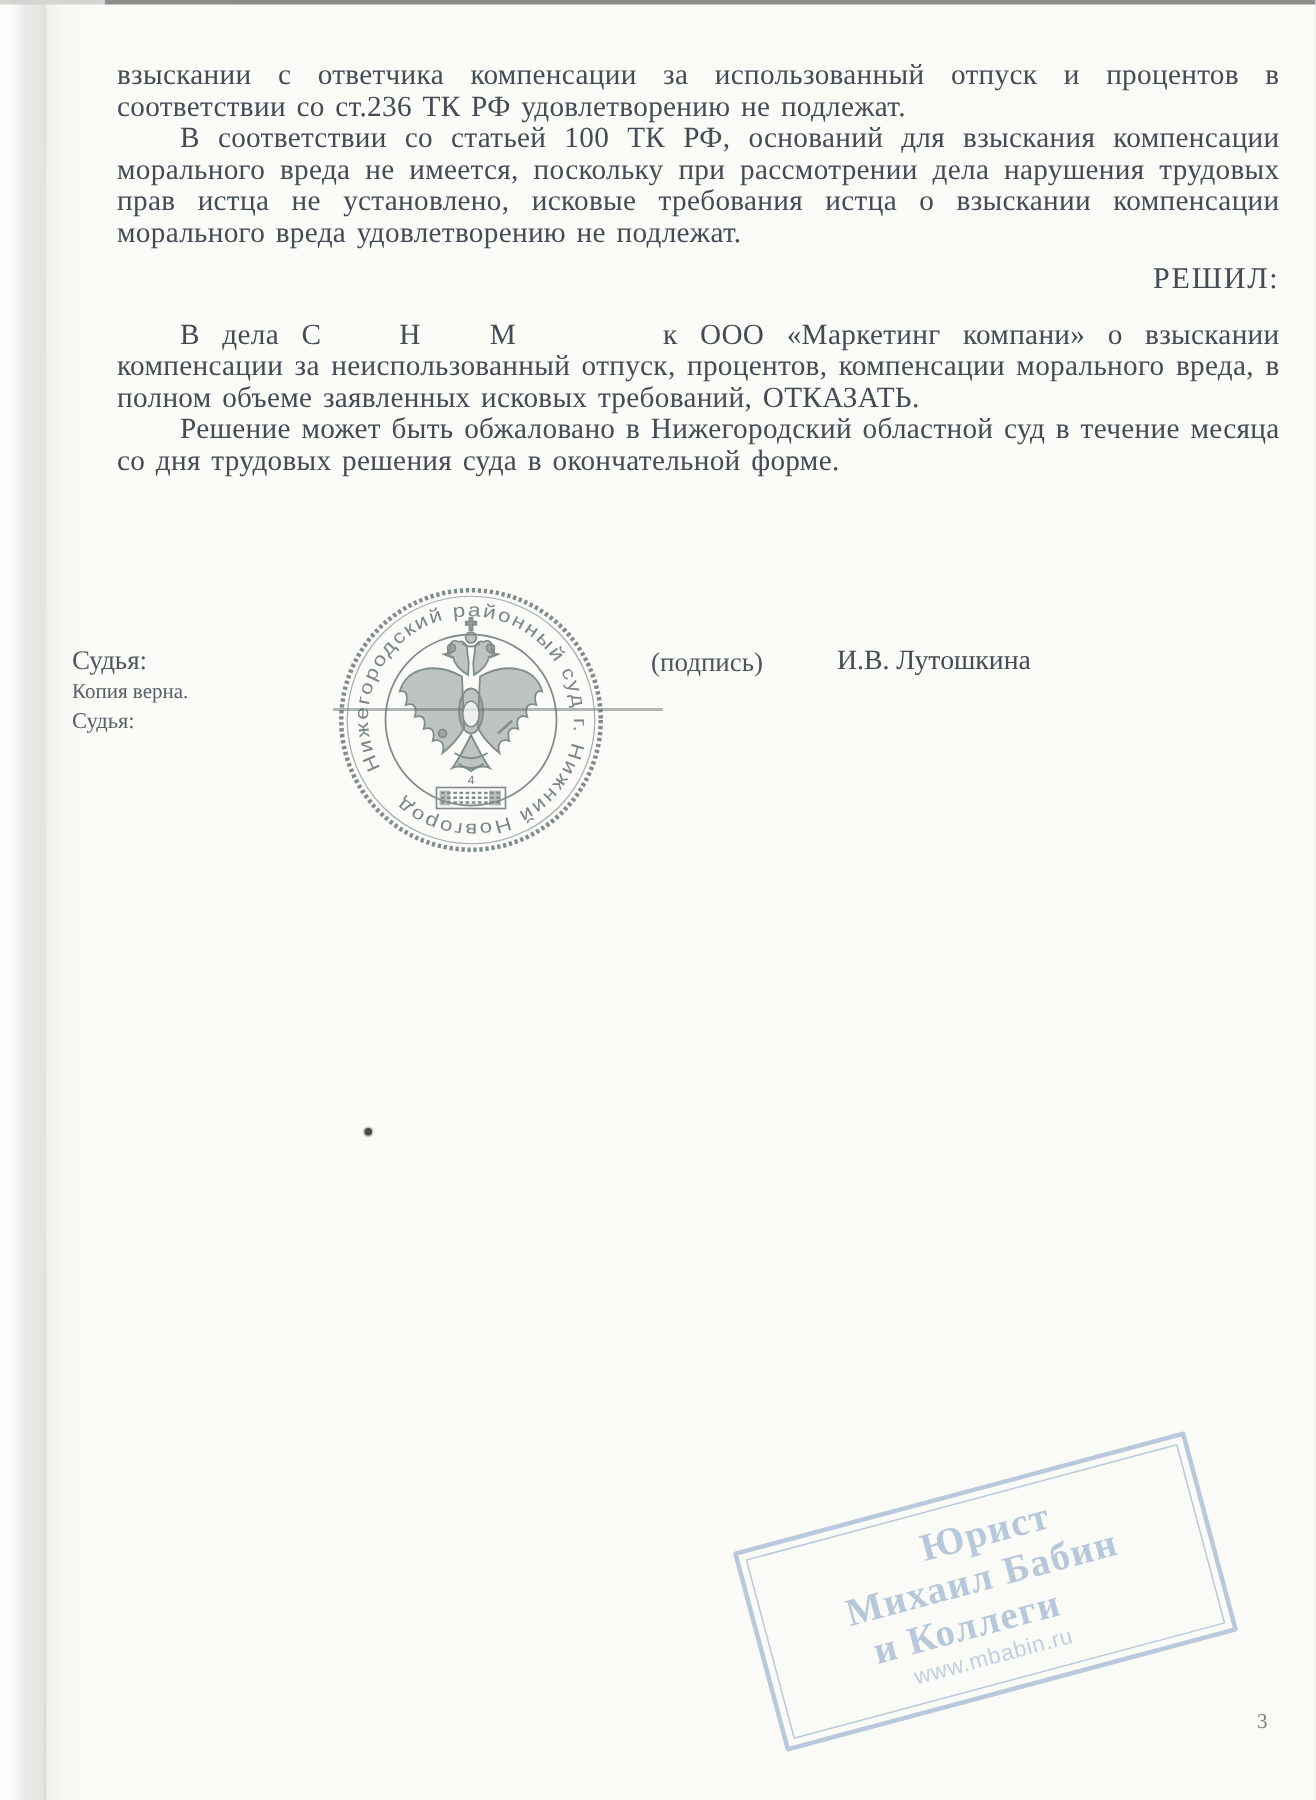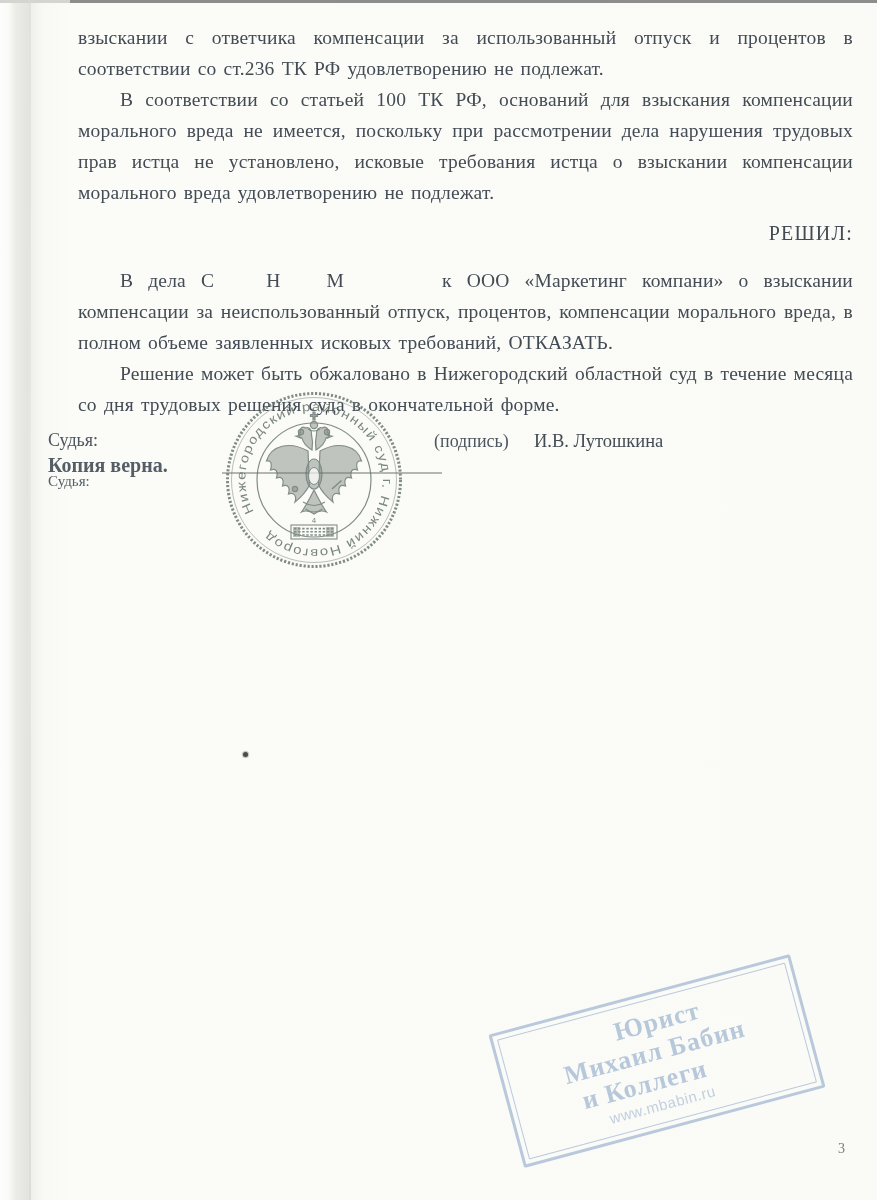--- a/index.html
+++ b/index.html
@@ -15,40 +15,40 @@
     color:#3f4850;
   }
   
   .scan-top-band{position:absolute;top:0;left:70px;right:0;height:3px;background:#8d8d8b;}
   .scan-top-corner{position:absolute;top:0;left:0;width:70px;height:3px;background:#d4d4d1;}
   .scan-crease{position:absolute;top:0;left:29px;width:2px;height:1200px;
     background:linear-gradient(#d8d8d5,#e4e4e1 40%,#d9d9d6 75%,#cfcfcc);opacity:.55;}
 
   
   .doc{
-    position:absolute;top:22px;left:78px;width:775px;
-    font-size:19.5px;line-height:31px;
+    position:absolute;top:40px;left:78px;width:775px;
+    font-size:19.5px;line-height:21px;
     text-align:justify;letter-spacing:.2px;word-spacing:2px;
     color:#434b54;
   }
   .doc p{margin:0;hyphens:none;}
   .doc p.ind{text-indent:42px;}
   .heading{
     margin:10px 0 16px 0 !important;text-align:right;text-indent:0 !important;
     letter-spacing:1.2px;font-size:20px;
   }
   .gap{display:inline-block;height:1px;}
   .gap1{width:52px;} .gap2{width:46px;} .gap3{width:98px;}
 
   
   .sig-judge{position:absolute;left:48px;top:430px;font-size:18px;color:#4d565e;}
-  .sig-copy{position:absolute;left:48px;top:454px;font-size:20px;color:#555e66;font-weight:bold;}
+  .sig-copy{position:absolute;left:48px;top:454px;font-size:14px;color:#555e66;}
   .sig-judge2{position:absolute;left:48px;top:473px;font-size:15px;color:#555e66;}
   .sig-note{position:absolute;left:390px;top:431px;font-size:18px;color:#4d565e;padding-left:44px;}
-  .sig-name{position:absolute;left:534px;top:431px;font-size:18.5px;color:#434b54;}
+  .sig-name{position:absolute;left:558px;top:431px;font-size:18.5px;color:#434b54;}
   .sig-line{position:absolute;left:222px;top:472px;width:220px;height:1.5px;
     background:rgba(105,115,110,.5);}
 
   
   .seal{position:absolute;left:224px;top:390px;width:180px;height:180px;
     filter:blur(.35px);opacity:.82;}
   .seal text{font-family:"Liberation Sans","DejaVu Sans",sans-serif;}
 
   
   .ink-dot{position:absolute;left:243px;top:752px;width:5px;height:5px;border-radius:50%;

